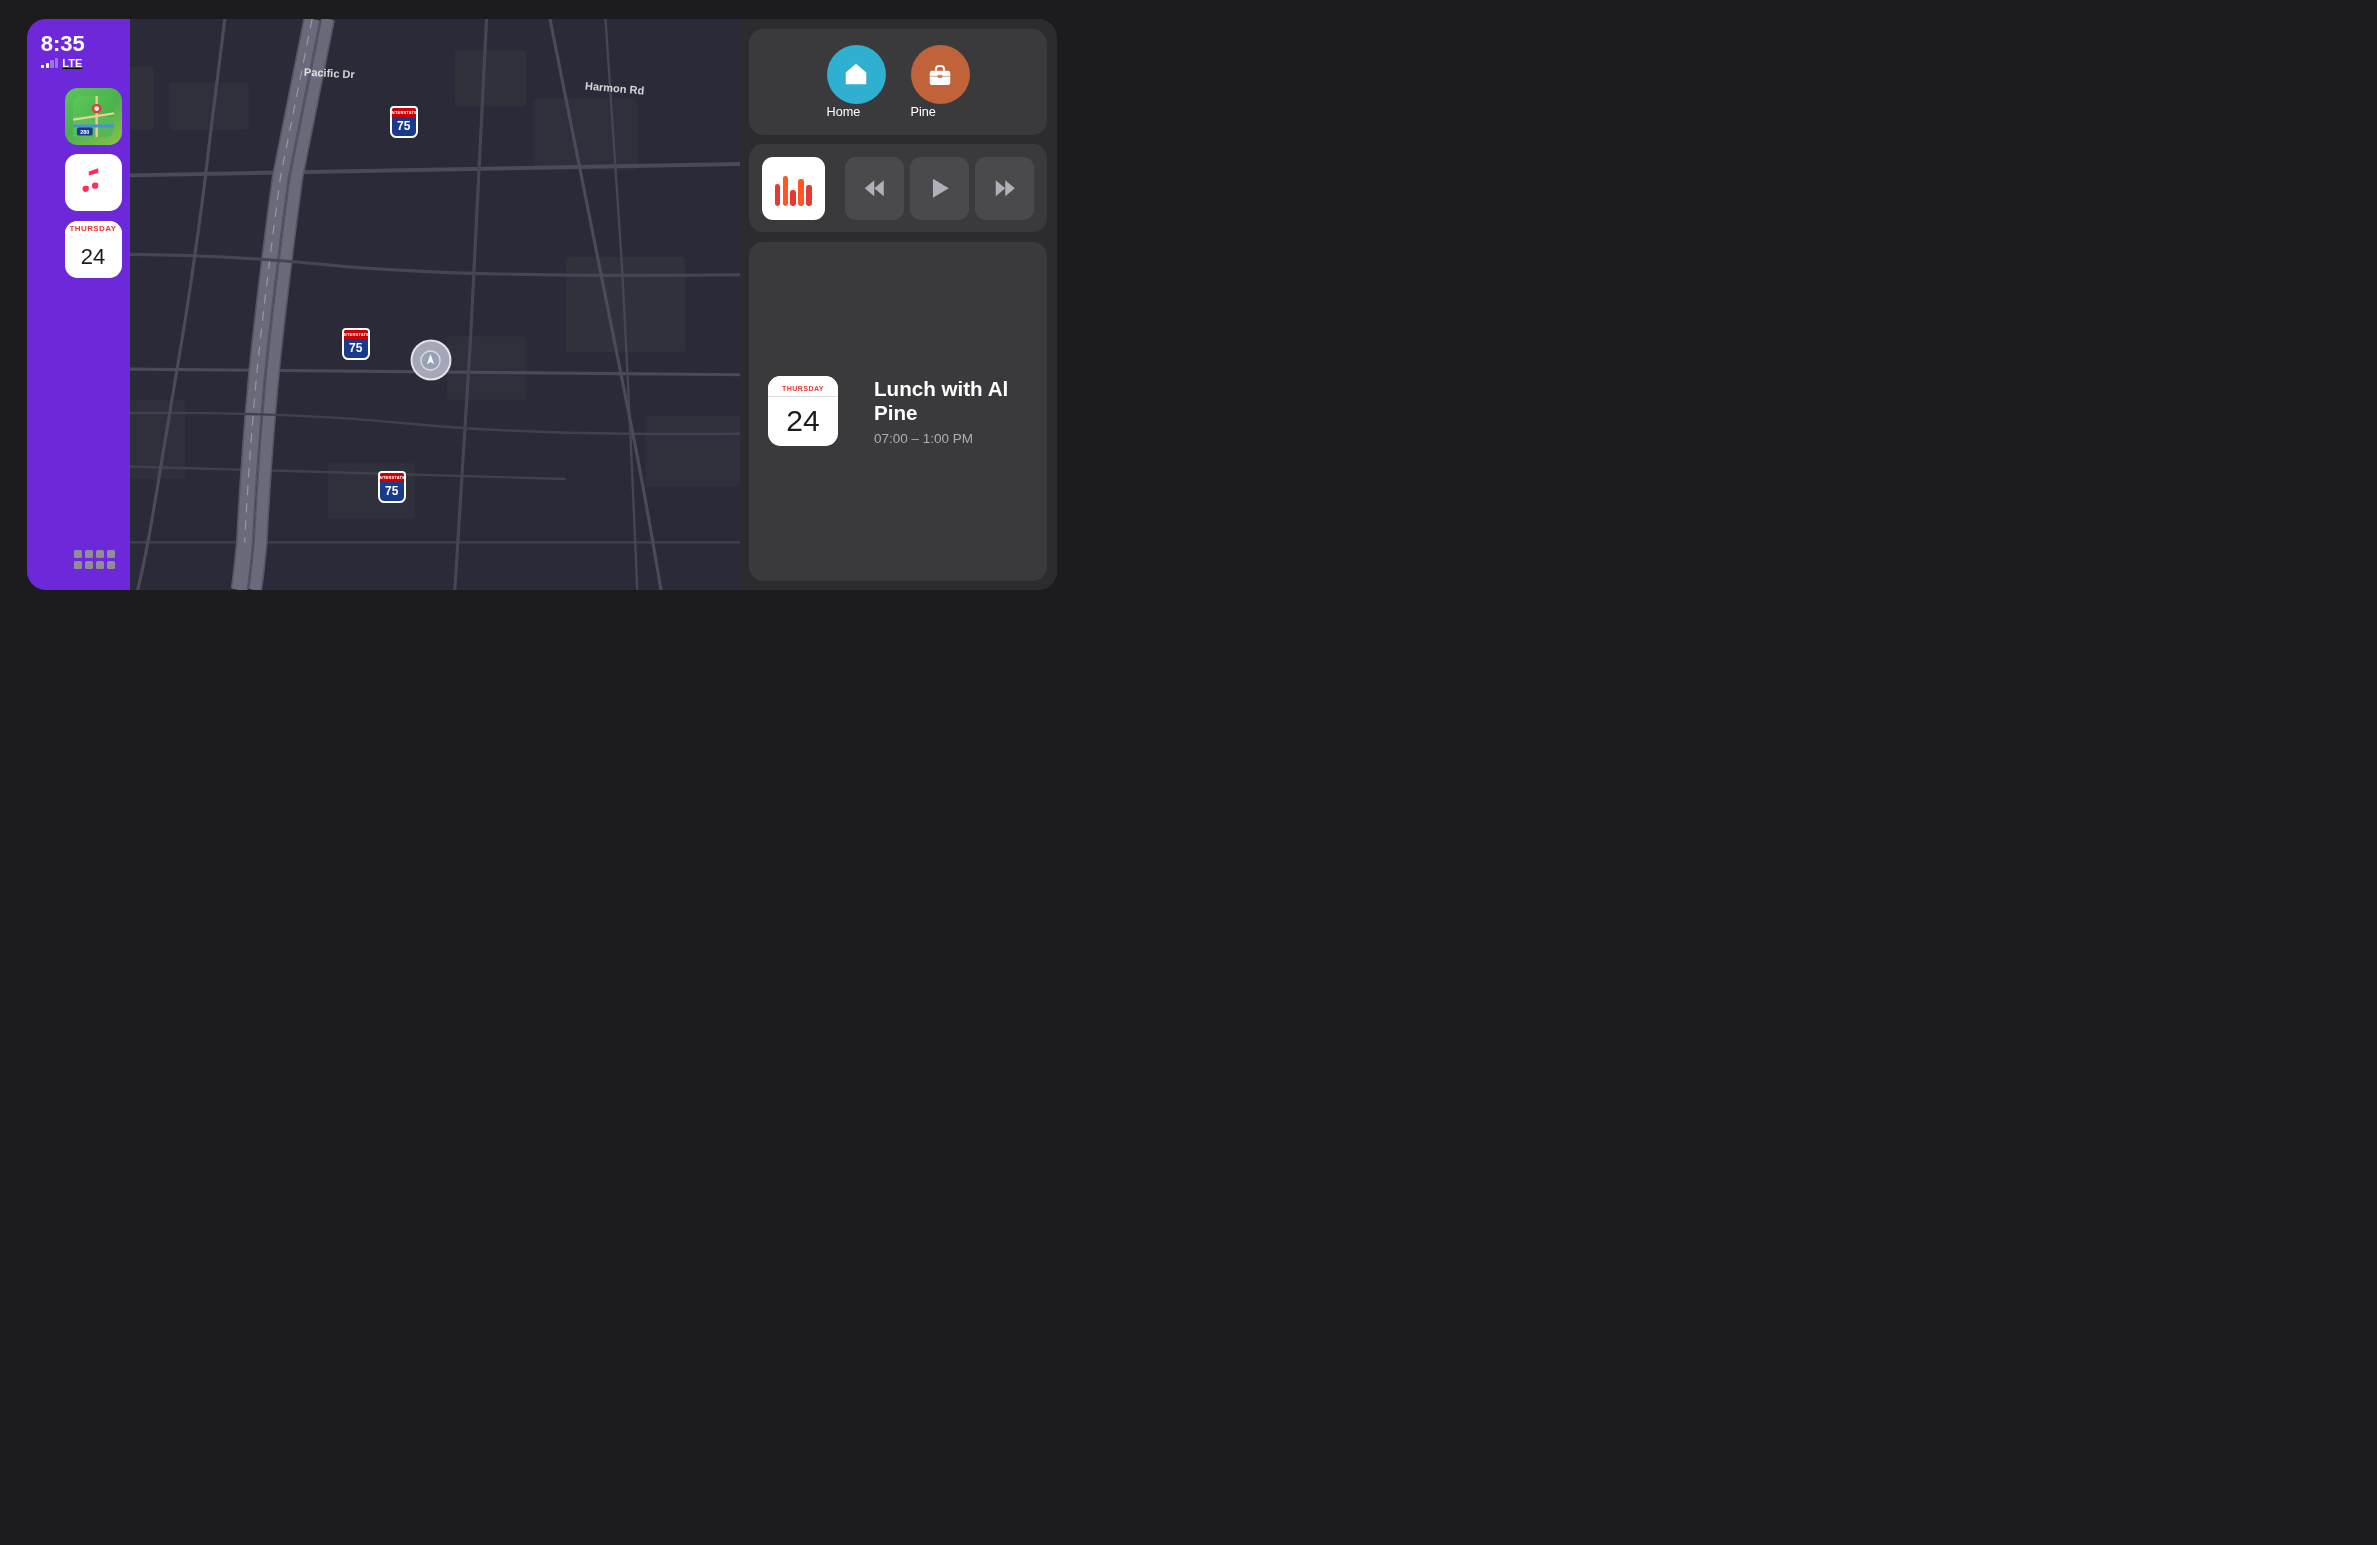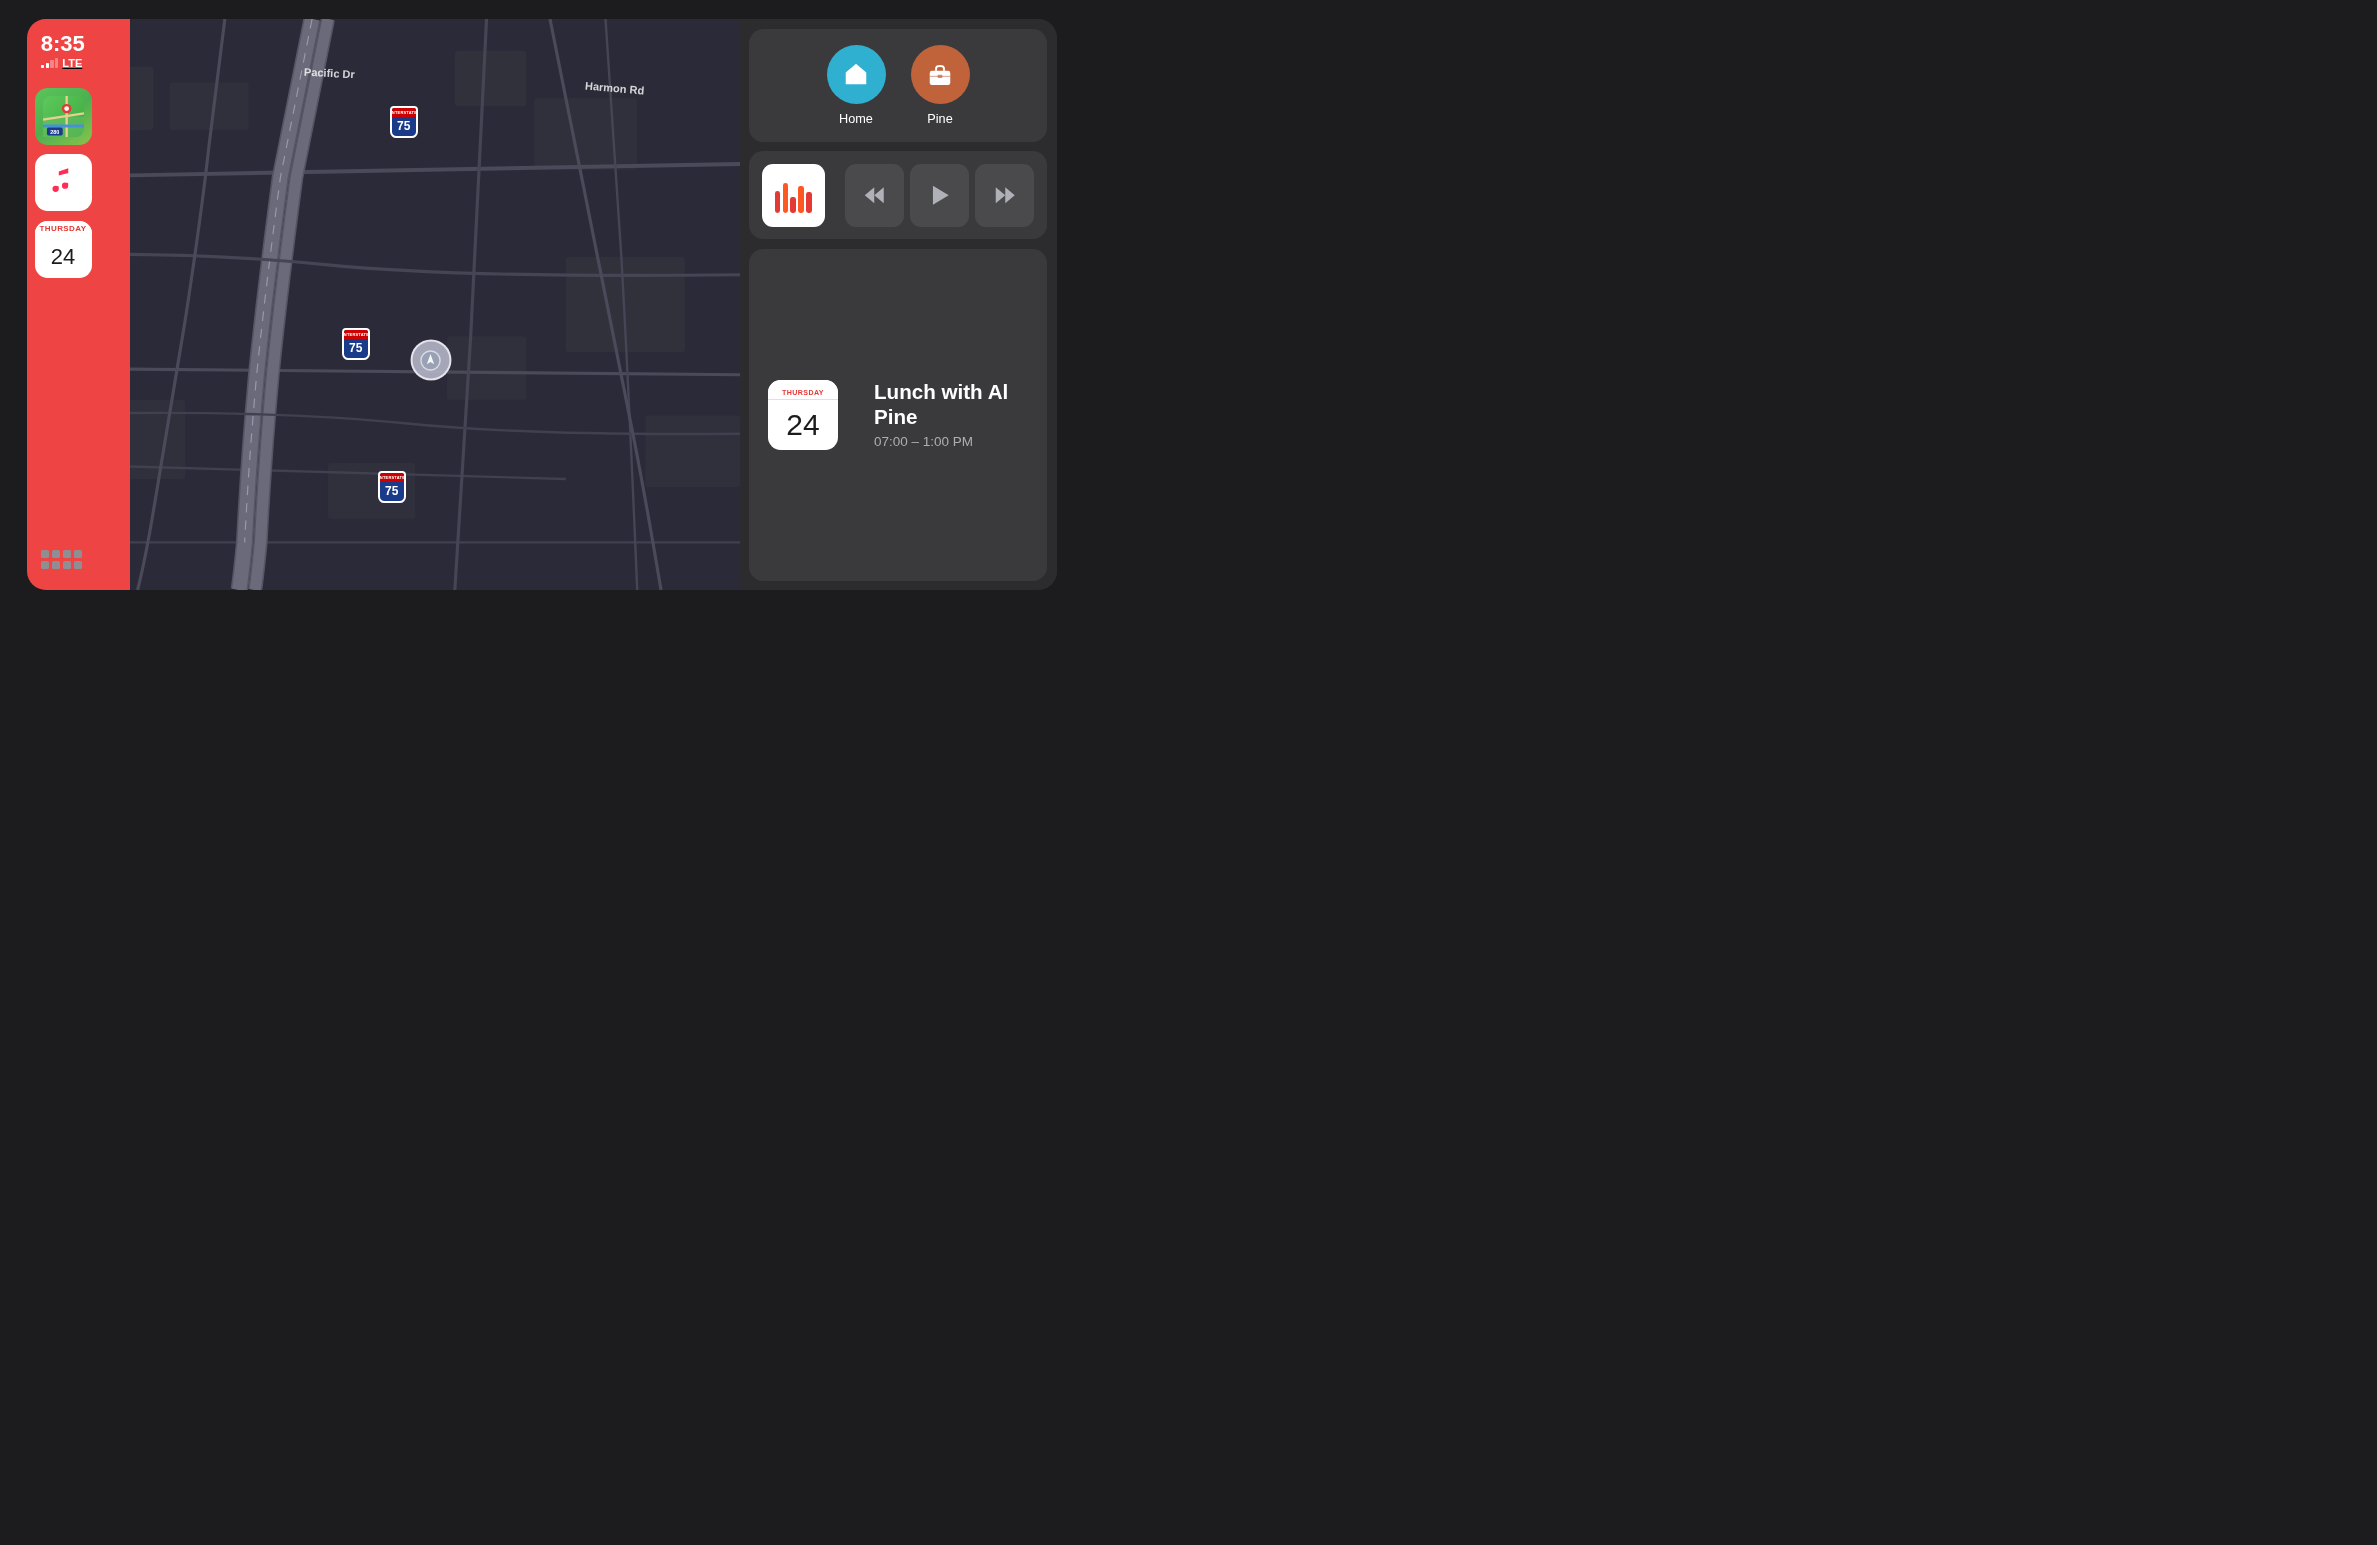--- a/index.html
+++ b/index.html
@@ -19,24 +19,24 @@
       background: #2c2c2e;
       border-radius: 19px;
       display: flex;
       overflow: hidden;
       position: relative;
     }
 
     
     .sidebar {
       width: 103px;
-      background: #ef4444;
-      display: flex;
-      flex-direction: column;
-      align-items: flex-start;
+      background: #6d28d9;
+      display: flex;
+      flex-direction: column;
+      align-items: flex-end;
       padding: 14.3px 8px 14.3px 8px;
       flex-shrink: 0;
       gap: 0;
     }
     .status-bar {
       width: 100%;
       text-align: left;
       padding: 0 6.3px;
       margin-bottom: 12.7px;
     }
@@ -249,22 +249,22 @@
       padding: 16px 19px;
       display: flex;
       justify-content: center;
       align-items: center;
       gap: 25px;
       flex: 0 0 auto;
     }
     .nav-item {
       display: flex;
       flex-direction: column;
-      align-items: center;
-      gap: 8px;
+      align-items: flex-start;
+      gap: 1px;
       cursor: pointer;
     }
     .nav-icon-circle {
       width: 59px;
       height: 59px;
       border-radius: 50%;
       display: flex;
       align-items: center;
       justify-content: center;
     }

